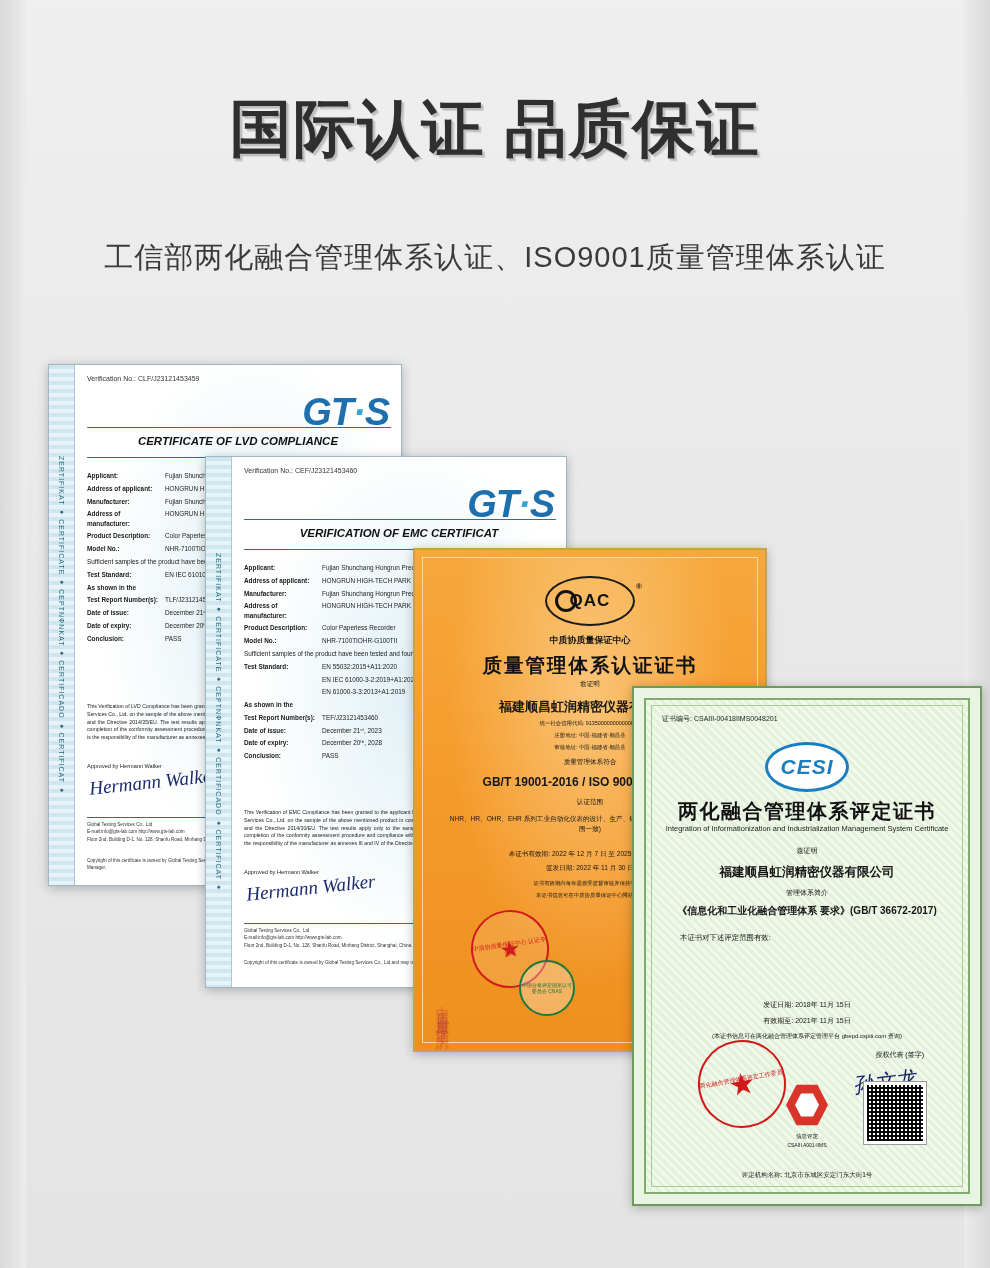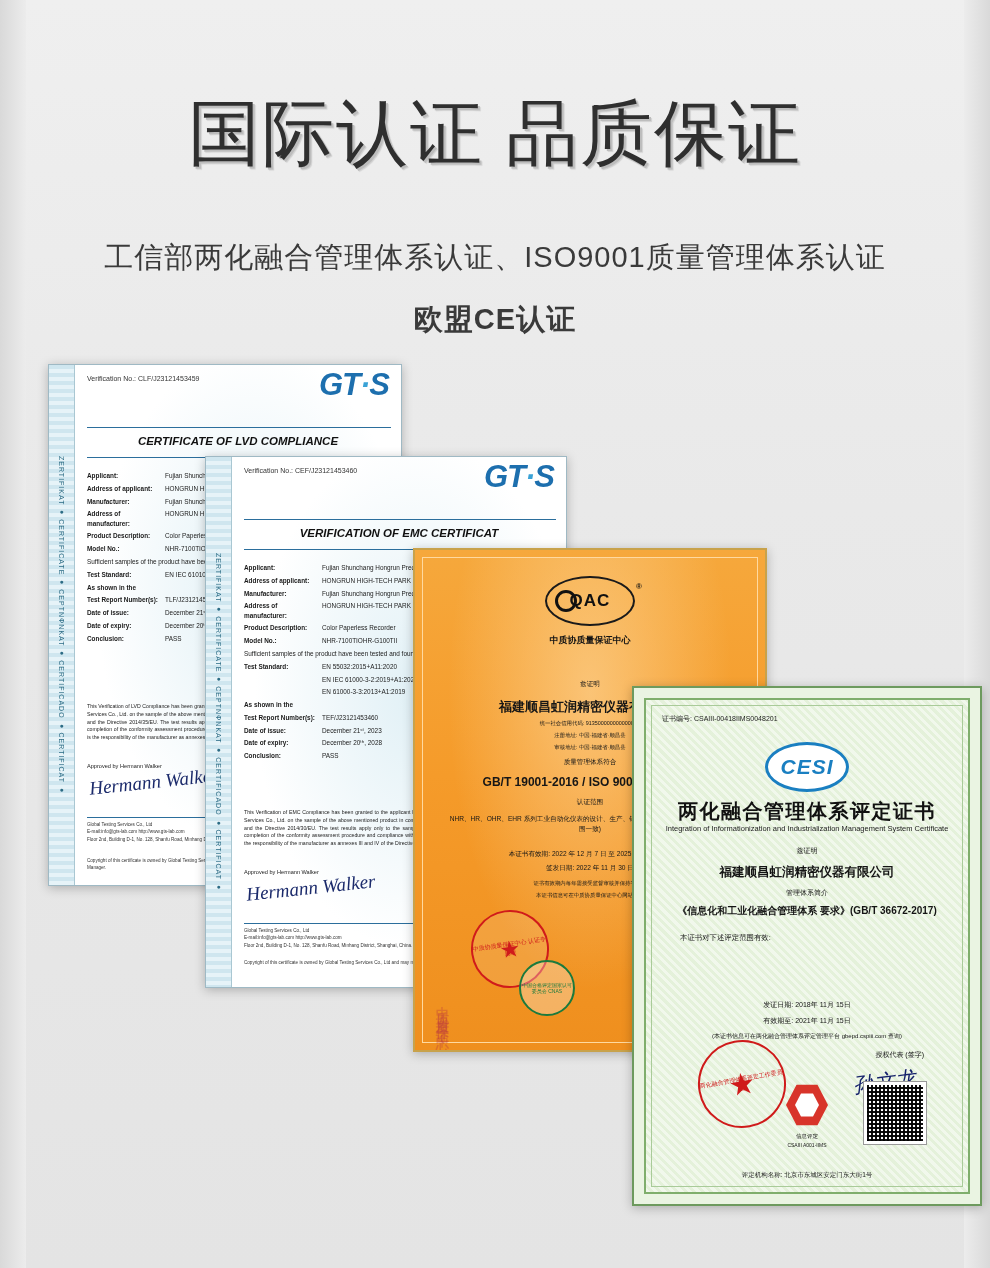--- a/index.html
+++ b/index.html
@@ -29,23 +29,23 @@
   .edge-left { left: 0; }
   .edge-right { right: 0; background: linear-gradient(270deg, #d9d9d9, #ececec); }
 
   
   .headline {
     position: absolute;
     top: 96px;
     left: 0;
     right: 0;
     text-align: center;
-    font-size: 72px;
+    font-size: 62px;
     line-height: 1.05;
-    font-weight: normal;
+    font-weight: bold;
     letter-spacing: 2px;
     color: #2f2f2f;
     text-shadow: 2px 2px 0 #bdbdbd, 3px 3px 1px rgba(0,0,0,0.12);
   }
   .subline {
     position: absolute;
     top: 238px;
     left: 0;
     right: 0;
     text-align: center;
@@ -104,22 +104,22 @@
       #ffffff;
   }
   .gts .verno {
     position: absolute;
     top: 10px; left: 12px;
     font-size: 7px;
     color: #333;
   }
   .gts .logo {
     position: absolute;
-    top: 2px; right: 12px;
-    font-size: 31px;
+    top: 26px; right: 12px;
+    font-size: 38px;
     font-weight: bold;
     font-style: italic;
     color: #1d6fae;
     letter-spacing: -1px;
   }
   .gts .logo .dot { color: #3aa2d6; }
   .gts .title {
     position: absolute;
     left: 12px; right: 12px;
     font-size: 11.5px;
@@ -446,21 +446,20 @@
 </style>
 </head>
 <body>
 
 <div class="page">
   <div class="edge-left"></div>
   <div class="edge-right"></div>
 
   <div class="headline">国际认证 品质保证</div>
   <div class="subline">工信部两化融合管理体系认证、ISO9001质量管理体系认证</div>
-  <div class="subline2">欧盟CE认证</div>
 
   <div class="cert gts" style="left:48px; top:364px; width:352px; height:520px;">
     <div class="band">ZERTIFIKAT ● CERTIFICATE ● CEPTNФNKAT ● CERTIFICADO ● CERTIFICAT ●</div>
     <div class="sheet">
       <div class="verno">
         <span>Verification No.:</span>
         <span>CLF/J23121453459</span>
       </div>
       <div class="logo">GT<span class="dot">·</span>S</div>
       <div class="rule" style="top:62px; left:12px; right:10px;"></div>
@@ -629,20 +628,21 @@
   </div>
 
   <div class="cert qac" style="left:413px; top:548px; width:350px; height:500px;">
     <div class="inner">
       <div class="emblem">
         <span class="key"></span>
         <span>QAC</span>
         <span class="reg">®</span>
       </div>
       <div class="center-name" style="top:76px;">中质协质量保证中心</div>
+      <div class="big-title" style="top:94px;">质量管理体系认证证书</div>
       <div class="line small" style="top:122px;">兹证明</div>
       <div class="line company" style="top:140px;">福建顺昌虹润精密仪器有限公司</div>
       <div class="line tiny" style="top:162px;">
         <span>统一社会信用代码:</span>
         <span>91350000000000000X</span>
       </div>
       <div class="line tiny" style="top:174px;">
         <span>注册地址:</span>
         <span>中国·福建省·顺昌县</span>
       </div>

